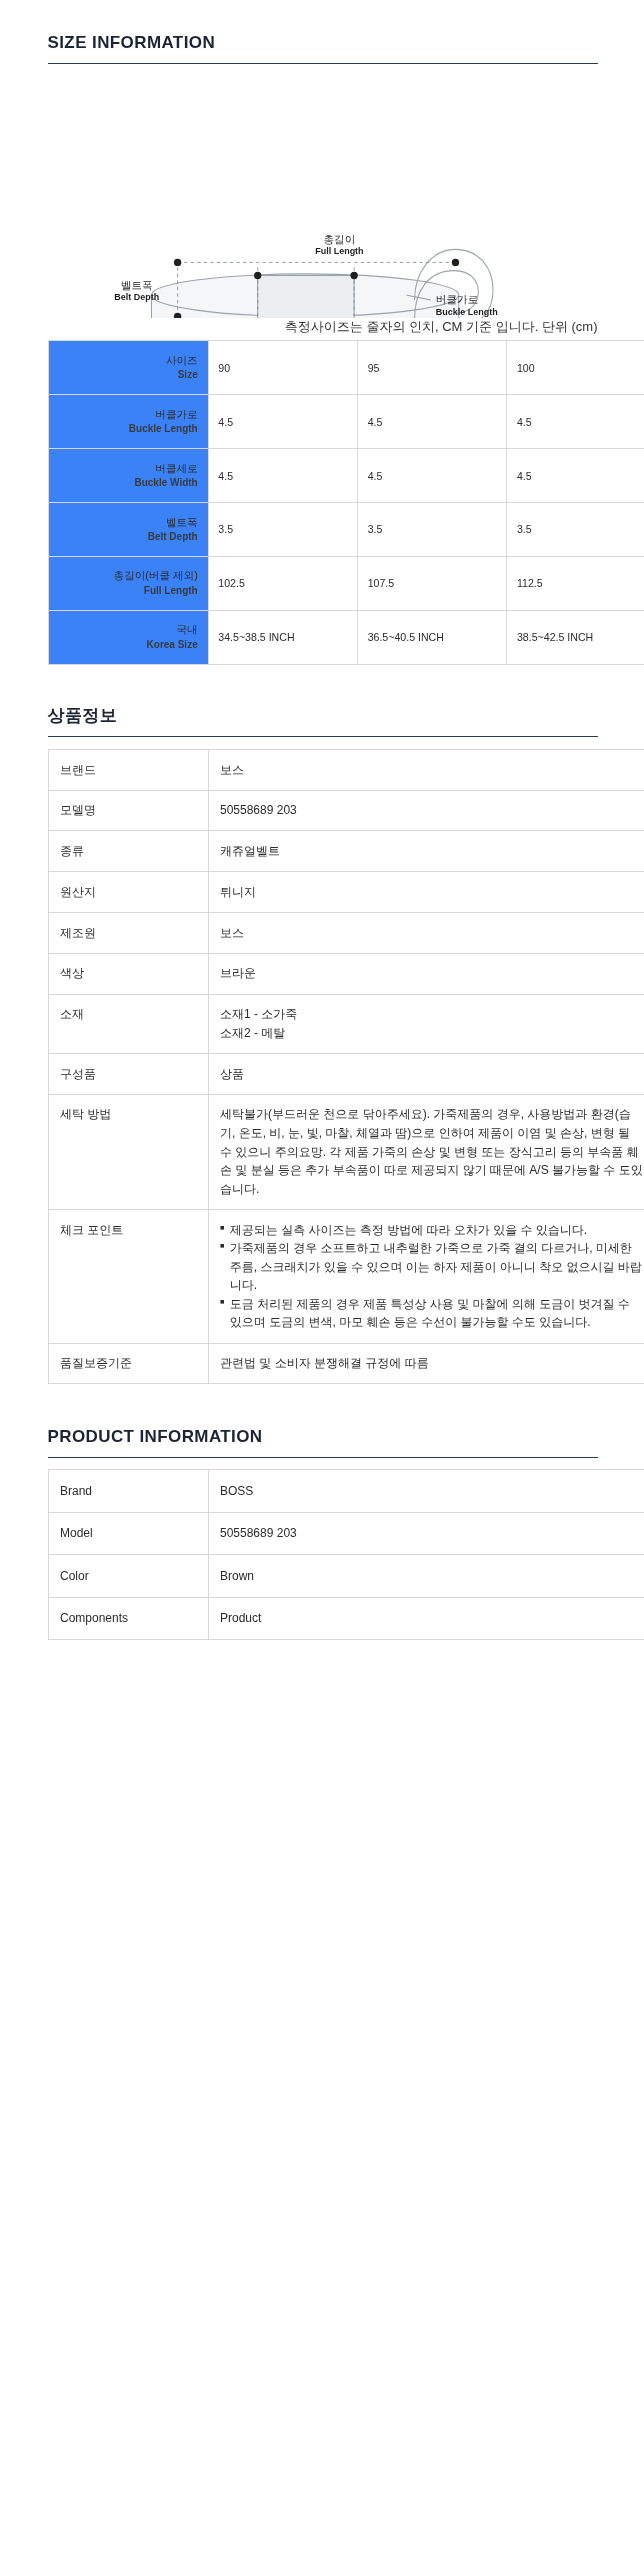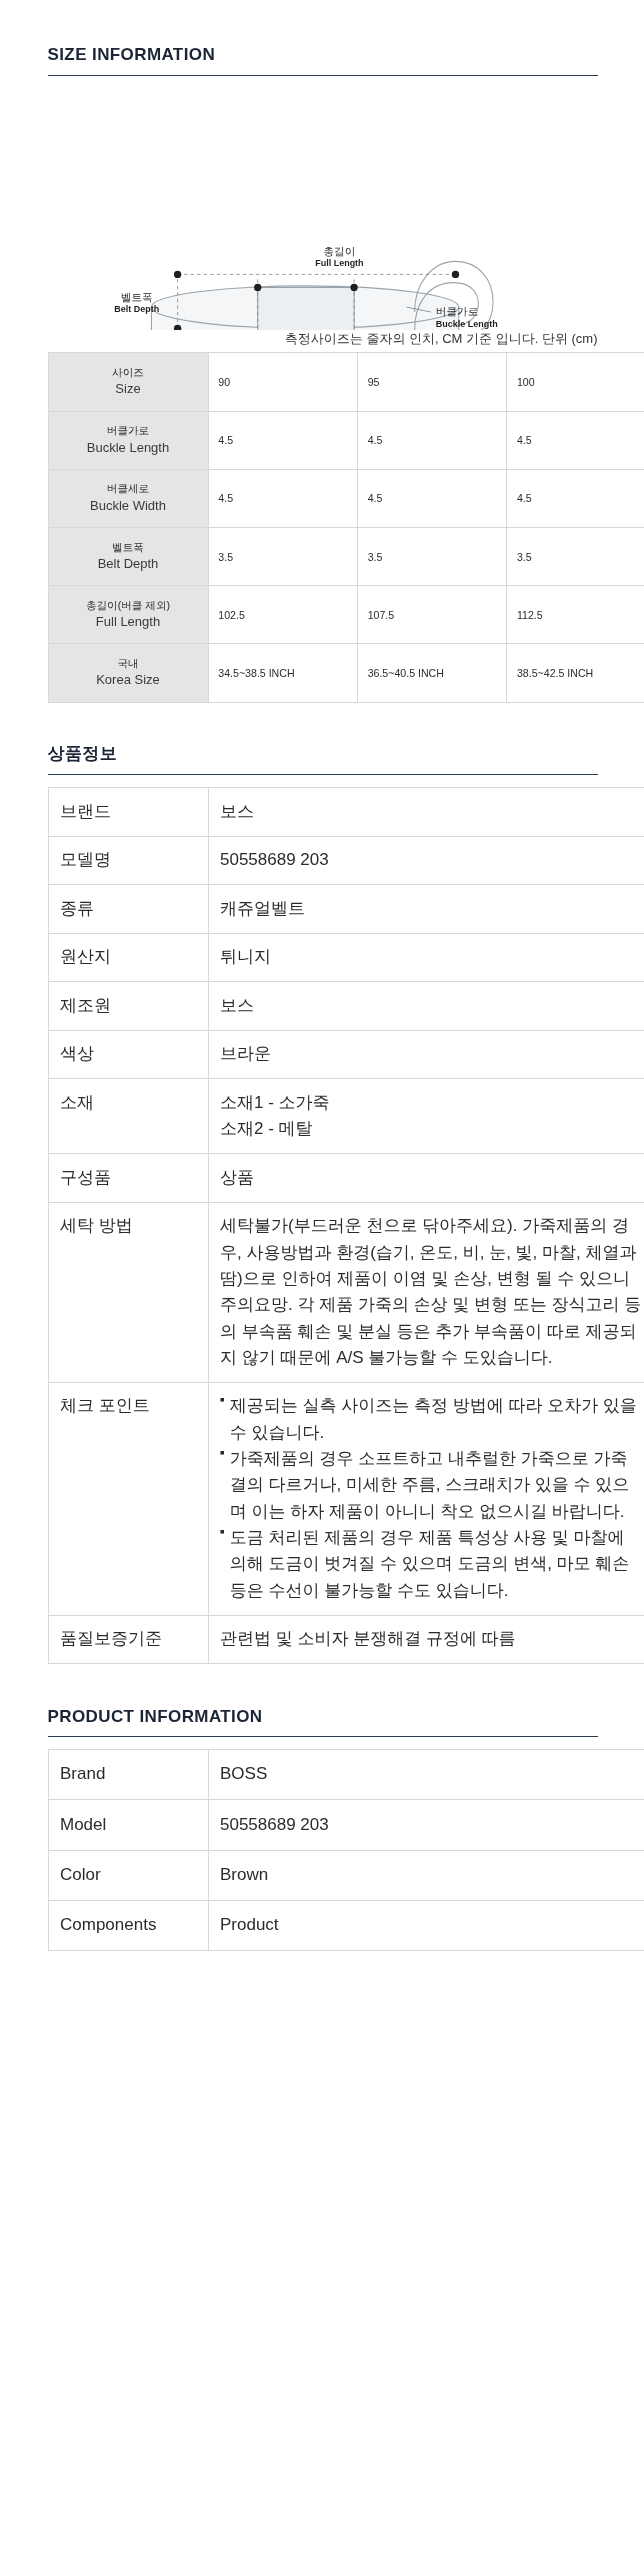--- a/index.html
+++ b/index.html
@@ -9,21 +9,21 @@
   }
   body {
     width: 645px;
     min-height: 2576px;
     font-family: "Liberation Sans", sans-serif;
     color: #2b2b2b;
     -webkit-font-smoothing: antialiased;
   }
   .page {
     width: 586px;
-    margin: 16px auto;
+    margin: 4px auto;
     padding: 0 0 33px 0;
     position: relative;
   }
 
   
   .section-head {
     font-size: 17px;
     font-weight: bold;
     letter-spacing: 0.4px;
     color: #1b2535;
@@ -69,35 +69,35 @@
   }
   .size-table td, .size-table th {
     border: 0.8px solid #d8d8d8;
     font-size: 10.6px;
     color: #2b2b2b;
     padding: 11.5px 9.8px;
     vertical-align: middle;
   }
   .size-table .rowhead {
     width: 160px;
-    text-align: center;
+    text-align: right;
     line-height: 1.45;
     font-weight: normal;
-    background: #e5e5e5;
+    background: #3b82f6;
   }
   .size-table .rowhead .ko { display: block; }
-  .size-table .rowhead .en { display: block; font-size: 13px; color: #3a3a3a; }
+  .size-table .rowhead .en { display: block; font-size: 10px; color: #3a3a3a; font-weight: bold; }
   .size-table td.val {
     text-align: left;
   }
 
   
   .info-table td {
     border: 0.8px solid #d8d8d8;
-    font-size: 17px;
+    font-size: 12px;
     color: #2b2b2b;
     padding: 10.6px 11.5px;
     vertical-align: top;
     line-height: 1.55;
   }
   .info-table td.label {
     width: 160px;
     white-space: nowrap;
   }
   .info-table td.value { }

